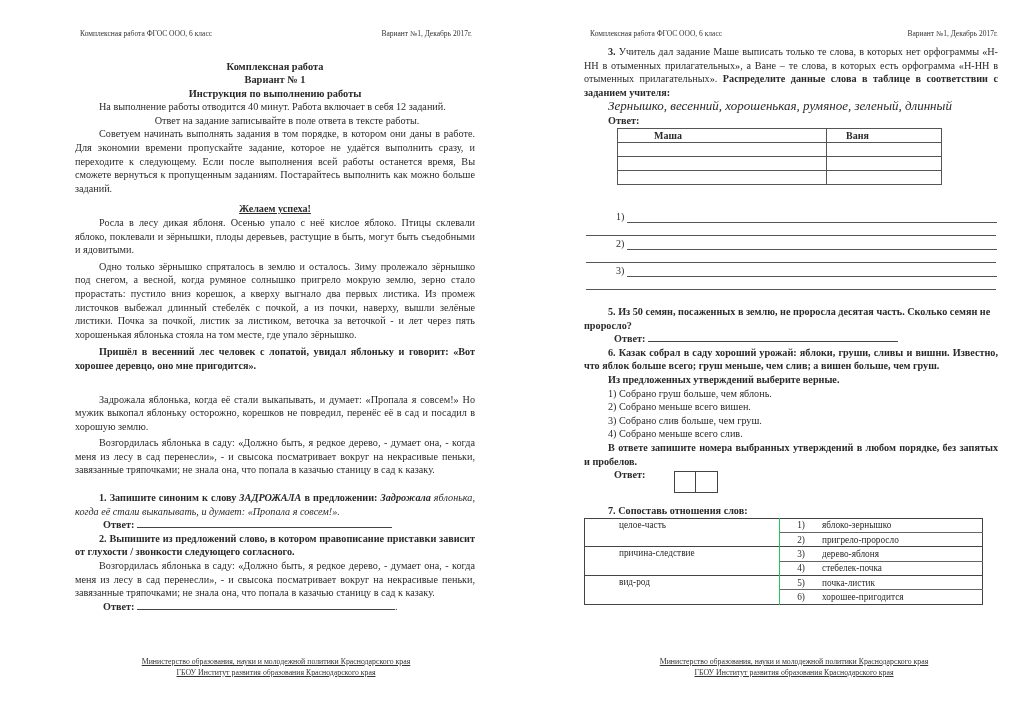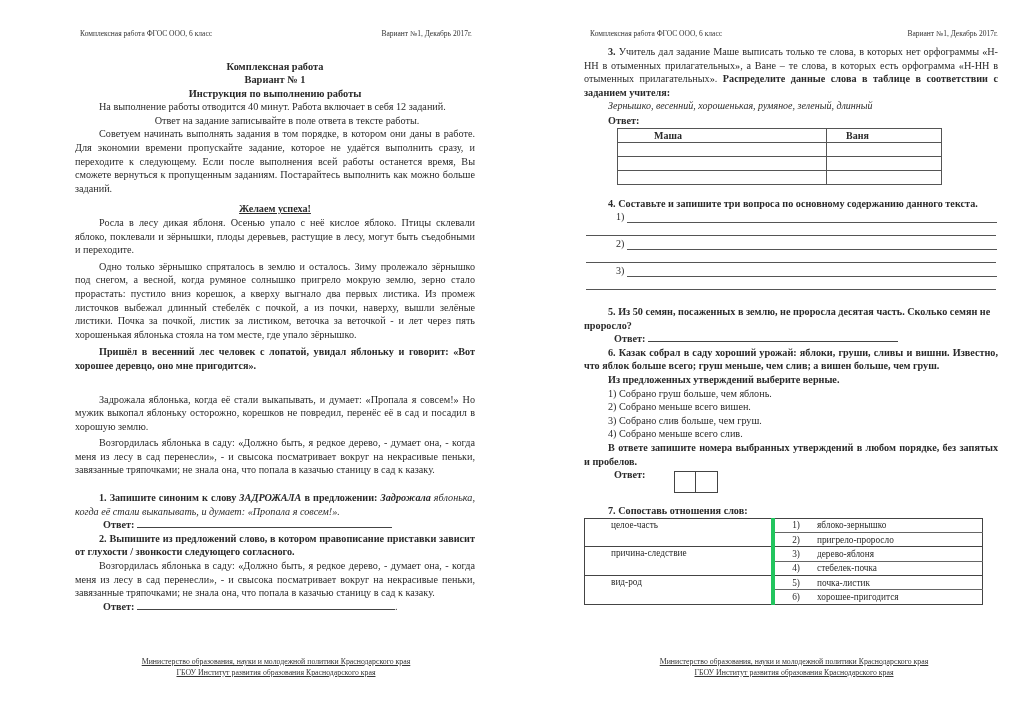--- a/index.html
+++ b/index.html
@@ -39,21 +39,21 @@
     display: inline-block; border-bottom: 1px solid #444; height: 9px;
     vertical-align: baseline;
   }
   table { border-collapse: collapse; }
   .tbl3 td, .tbl3 th {
     border: 1px solid #555; height: 13px; padding: 0; font-size: 10px; font-weight: bold;
   }
   .tbl3 th { text-align: left; }
   .tbl7 td { font-size: 9.3px; padding: 0 0 0 0; height: 13.3px; line-height: 12px; }
   .tbl7 { border: 1px solid #444; }
-  .tbl7 .lcol { border-right: 4px solid #22c55e; vertical-align: top; padding-left: 26px; }
+  .tbl7 .lcol { border-right: 1px solid #22c55e; vertical-align: top; padding-left: 34px; }
   .tbl7 .num { text-align: center; width: 42px; }
   .tbl7 .bt { border-top: 1px solid #444; }
   .tbl7 .bts { border-top: 1px solid #666; }
   .q4-line { position: absolute; border-bottom: 1px solid #555; height: 0; }
   .q4-label { position: absolute; font-size: 10px; }
   .boxes { display: inline-block; vertical-align: top; margin-left: 26px; margin-top: 3px; }
   .box { display: inline-block; width: 22px; height: 22px; border: 1px solid #444; box-sizing: border-box; }
   .box + .box { border-left: none; }
 </style>
 </head>
@@ -66,21 +66,21 @@
   </div>
 
   <div class="content" style="left:75px; top:60px; width:400px;">
     <p class="title">Комплексная работа</p>
     <p class="title">Вариант № 1</p>
     <p class="title">Инструкция по выполнению работы</p>
     <p class="indent" style="text-align:left;">На выполнение работы отводится 40 минут. Работа включает в себя 12 заданий.</p>
     <p class="indent" style="text-align:center;">Ответ на задание записывайте в поле ответа в тексте работы.</p>
     <p class="indent">Советуем начинать выполнять задания в том порядке, в котором они даны в работе. Для экономии времени пропускайте задание, которое не удаётся выполнить сразу, и переходите к следующему. Если после выполнения всей работы останется время, Вы сможете вернуться к пропущенным заданиям. Постарайтесь выполнить как можно больше заданий.</p>
     <p class="center b" style="margin-top:7px;text-decoration:underline;">Желаем успеха!</p>
-    <p class="indent">Росла в лесу дикая яблоня. Осенью упало с неё кислое яблоко. Птицы склевали яблоко, поклевали и зёрнышки, плоды деревьев, растущие в лесу, могут быть съедобными и переходите.</p>
+    <p class="indent">Росла в лесу дикая яблоня. Осенью упало с неё кислое яблоко. Птицы склевали яблоко, поклевали и зёрнышки, плоды деревьев, растущие в быть, могут быть съедобными и ядовитыми.</p>
     <p class="indent" style="margin-top:3px;">Одно только зёрнышко спряталось в землю и осталось. Зиму пролежало зёрнышко под снегом, а весной, когда румяное солнышко пригрело мокрую землю, зерно стало прорастать: пустило вниз корешок, а кверху выгнало два первых листика. Из промеж листочков выбежал длинный стебелёк с почкой, а из почки, наверху, вышли зелёные листики. Почка за почкой, листик за листиком, веточка за веточкой - и лет через пять хорошенькая яблонька стояла на том месте, где упало зёрнышко.</p>
     <p class="indent" style="margin-top:4px;font-weight:bold;">Пришёл в весенний лес человек с лопатой, увидал яблоньку и говорит: «Вот хорошее деревцо, оно мне пригодится».</p>
     <p class="indent" style="margin-top:20px;">Задрожала яблонька, когда её стали выкапывать, и думает: «Пропала я совсем!» Но мужик выкопал яблоньку осторожно, корешков не повредил, перенёс её в сад и посадил в хорошую землю.</p>
     <p class="indent" style="margin-top:3px;">Возгордилась яблонька в саду: «Должно быть, я редкое дерево, - думает она, - когда меня из лесу в сад перенесли», - и свысока посматривает вокруг на некрасивые пеньки, завязанные тряпочками; не знала она, что попала в казачью станицу в сад к казаку.</p>
 
     <p class="indent" style="margin-top:14px; padding-left:0;">
       <span class="b">1. Запишите синоним к слову </span><span class="b i">ЗАДРОЖАЛА</span><span class="b"> в предложении: </span><span class="b i">Задрожала</span><span class="i"> яблонька, когда её стали выкапывать, и думает: «Пропала я совсем!».</span>
     </p>
     <p style="padding-left:28px;">
       <span class="b">Ответ:</span>
@@ -103,21 +103,21 @@
 <div class="page" id="page-right">
   <div style="position:absolute; left:78px; width:408px; top:0;">
     <span class="running-head rh-left">Комплексная работа ФГОС ООО, 6 класс</span>
     <span class="running-head rh-right">Вариант №1, Декабрь 2017г.</span>
   </div>
 
   <div class="content" style="left:72px; top:45px; width:414px;">
     <p class="indent">
       <span class="b">3.</span><span> Учитель дал задание Маше выписать только те слова, в которых нет орфограммы «Н-НН в отыменных прилагательных», а Ване – те слова, в которых есть орфограмма «Н-НН в отыменных прилагательных». </span><span class="b">Распределите данные слова в таблице в соответствии с заданием учителя:</span>
     </p>
-    <p class="indent i" style="font-size:10px; text-align:left;">Зернышко, весенний, хорошенькая, румяное, зеленый, длинный</p>
+    <p class="indent i" style="font-size:13px; text-align:left;">Зернышко, весенний, хорошенькая, румяное, зеленый, длинный</p>
     <p class="indent b" style="margin-top:1px;">Ответ:</p>
     <table class="tbl3" style="margin-left:33px; width:325px; margin-top:0;">
       <tbody>
           <tr>
         <th style="width:172px; padding-left:36px;">Маша</th>
         <th style="padding-left:19px;">Ваня</th>
       </tr>
       <tr>
             <td></td>
             <td></td>
@@ -127,21 +127,20 @@
             <td></td>
           </tr>
       <tr>
             <td></td>
             <td></td>
           </tr>
     </tbody>
       </table>
   </div>
 
-  <p class="content b" style="left:96px; top:197px; width:400px; margin:0; text-align:left;">4. Составьте и запишите три вопроса по основному содержанию данного текста.</p>
   <span class="q4-label" style="left:104px; top:211px;">1)</span>
   <span class="q4-line" style="left:115px; width:370px; top:222px;"></span>
   <span class="q4-line" style="left:74px; width:410px; top:235px;"></span>
   <span class="q4-label" style="left:104px; top:238px;">2)</span>
   <span class="q4-line" style="left:115px; width:370px; top:249px;"></span>
   <span class="q4-line" style="left:74px; width:410px; top:262px;"></span>
   <span class="q4-label" style="left:104px; top:265px;">3)</span>
   <span class="q4-line" style="left:115px; width:370px; top:276px;"></span>
   <span class="q4-line" style="left:74px; width:410px; top:289px;"></span>
 

